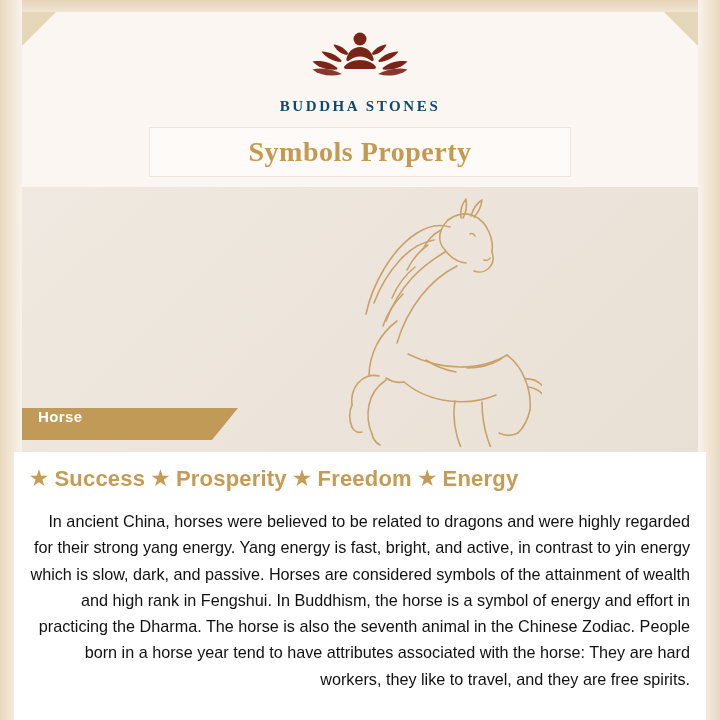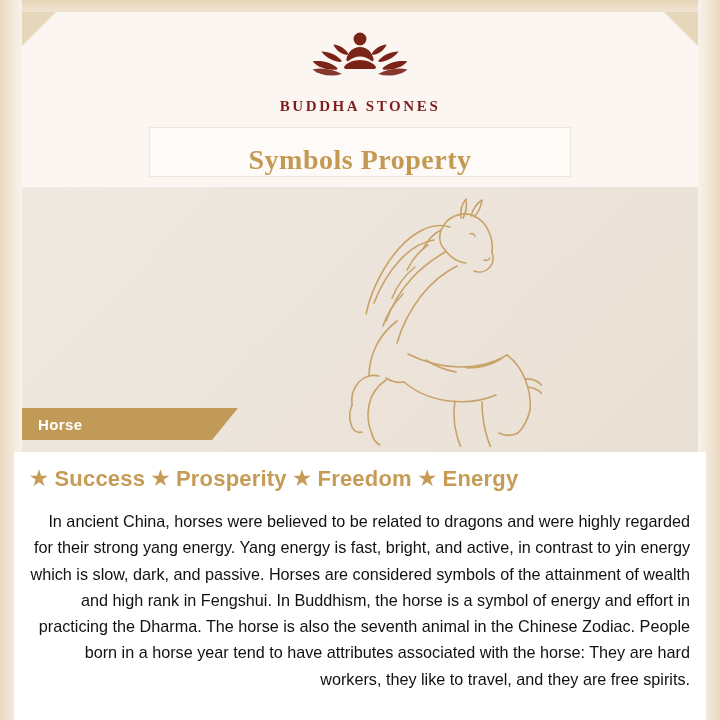--- a/index.html
+++ b/index.html
@@ -72,31 +72,31 @@
   .logo-mark {
     display: block;
     margin: 0 auto;
   }
   .brand-name {
     margin-top: 4px;
     font-family: "Liberation Serif", serif;
     font-size: 15px;
     letter-spacing: 2.6px;
     font-weight: 700;
-    color: #7f1d1d;
+    color: #0c4a6e;
   }
   
   .title-ribbon {
     position: absolute;
     left: 150px; top: 128px;
     width: 420px; height: 48px;
     background: #fdfaf7;
     box-shadow: 0 0 0 1px rgba(205,180,145,0.25);
     display: flex;
-    align-items: flex-end;
+    align-items: center;
     justify-content: center;
   }
   .title-ribbon .title-text {
     font-family: "Liberation Serif", serif;
     font-size: 28px;
     font-weight: 700;
     color: #c49a52;
     letter-spacing: 0.5px;
   }
   
@@ -120,21 +120,21 @@
     width: 330px; height: 265px;
   }
   
   .label-tag {
     position: absolute;
     left: 22px; top: 408px;
     height: 32px;
     min-width: 190px;
     background: #c19a58;
     display: flex;
-    align-items: center;
+    align-items: flex-start;
     padding-left: 16px;
   }
   .label-tag::after {
     content: "";
     position: absolute;
     right: -26px; top: 0;
     width: 0; height: 0;
     border-left: 26px solid #c19a58;
     border-bottom: 32px solid transparent;
   }

